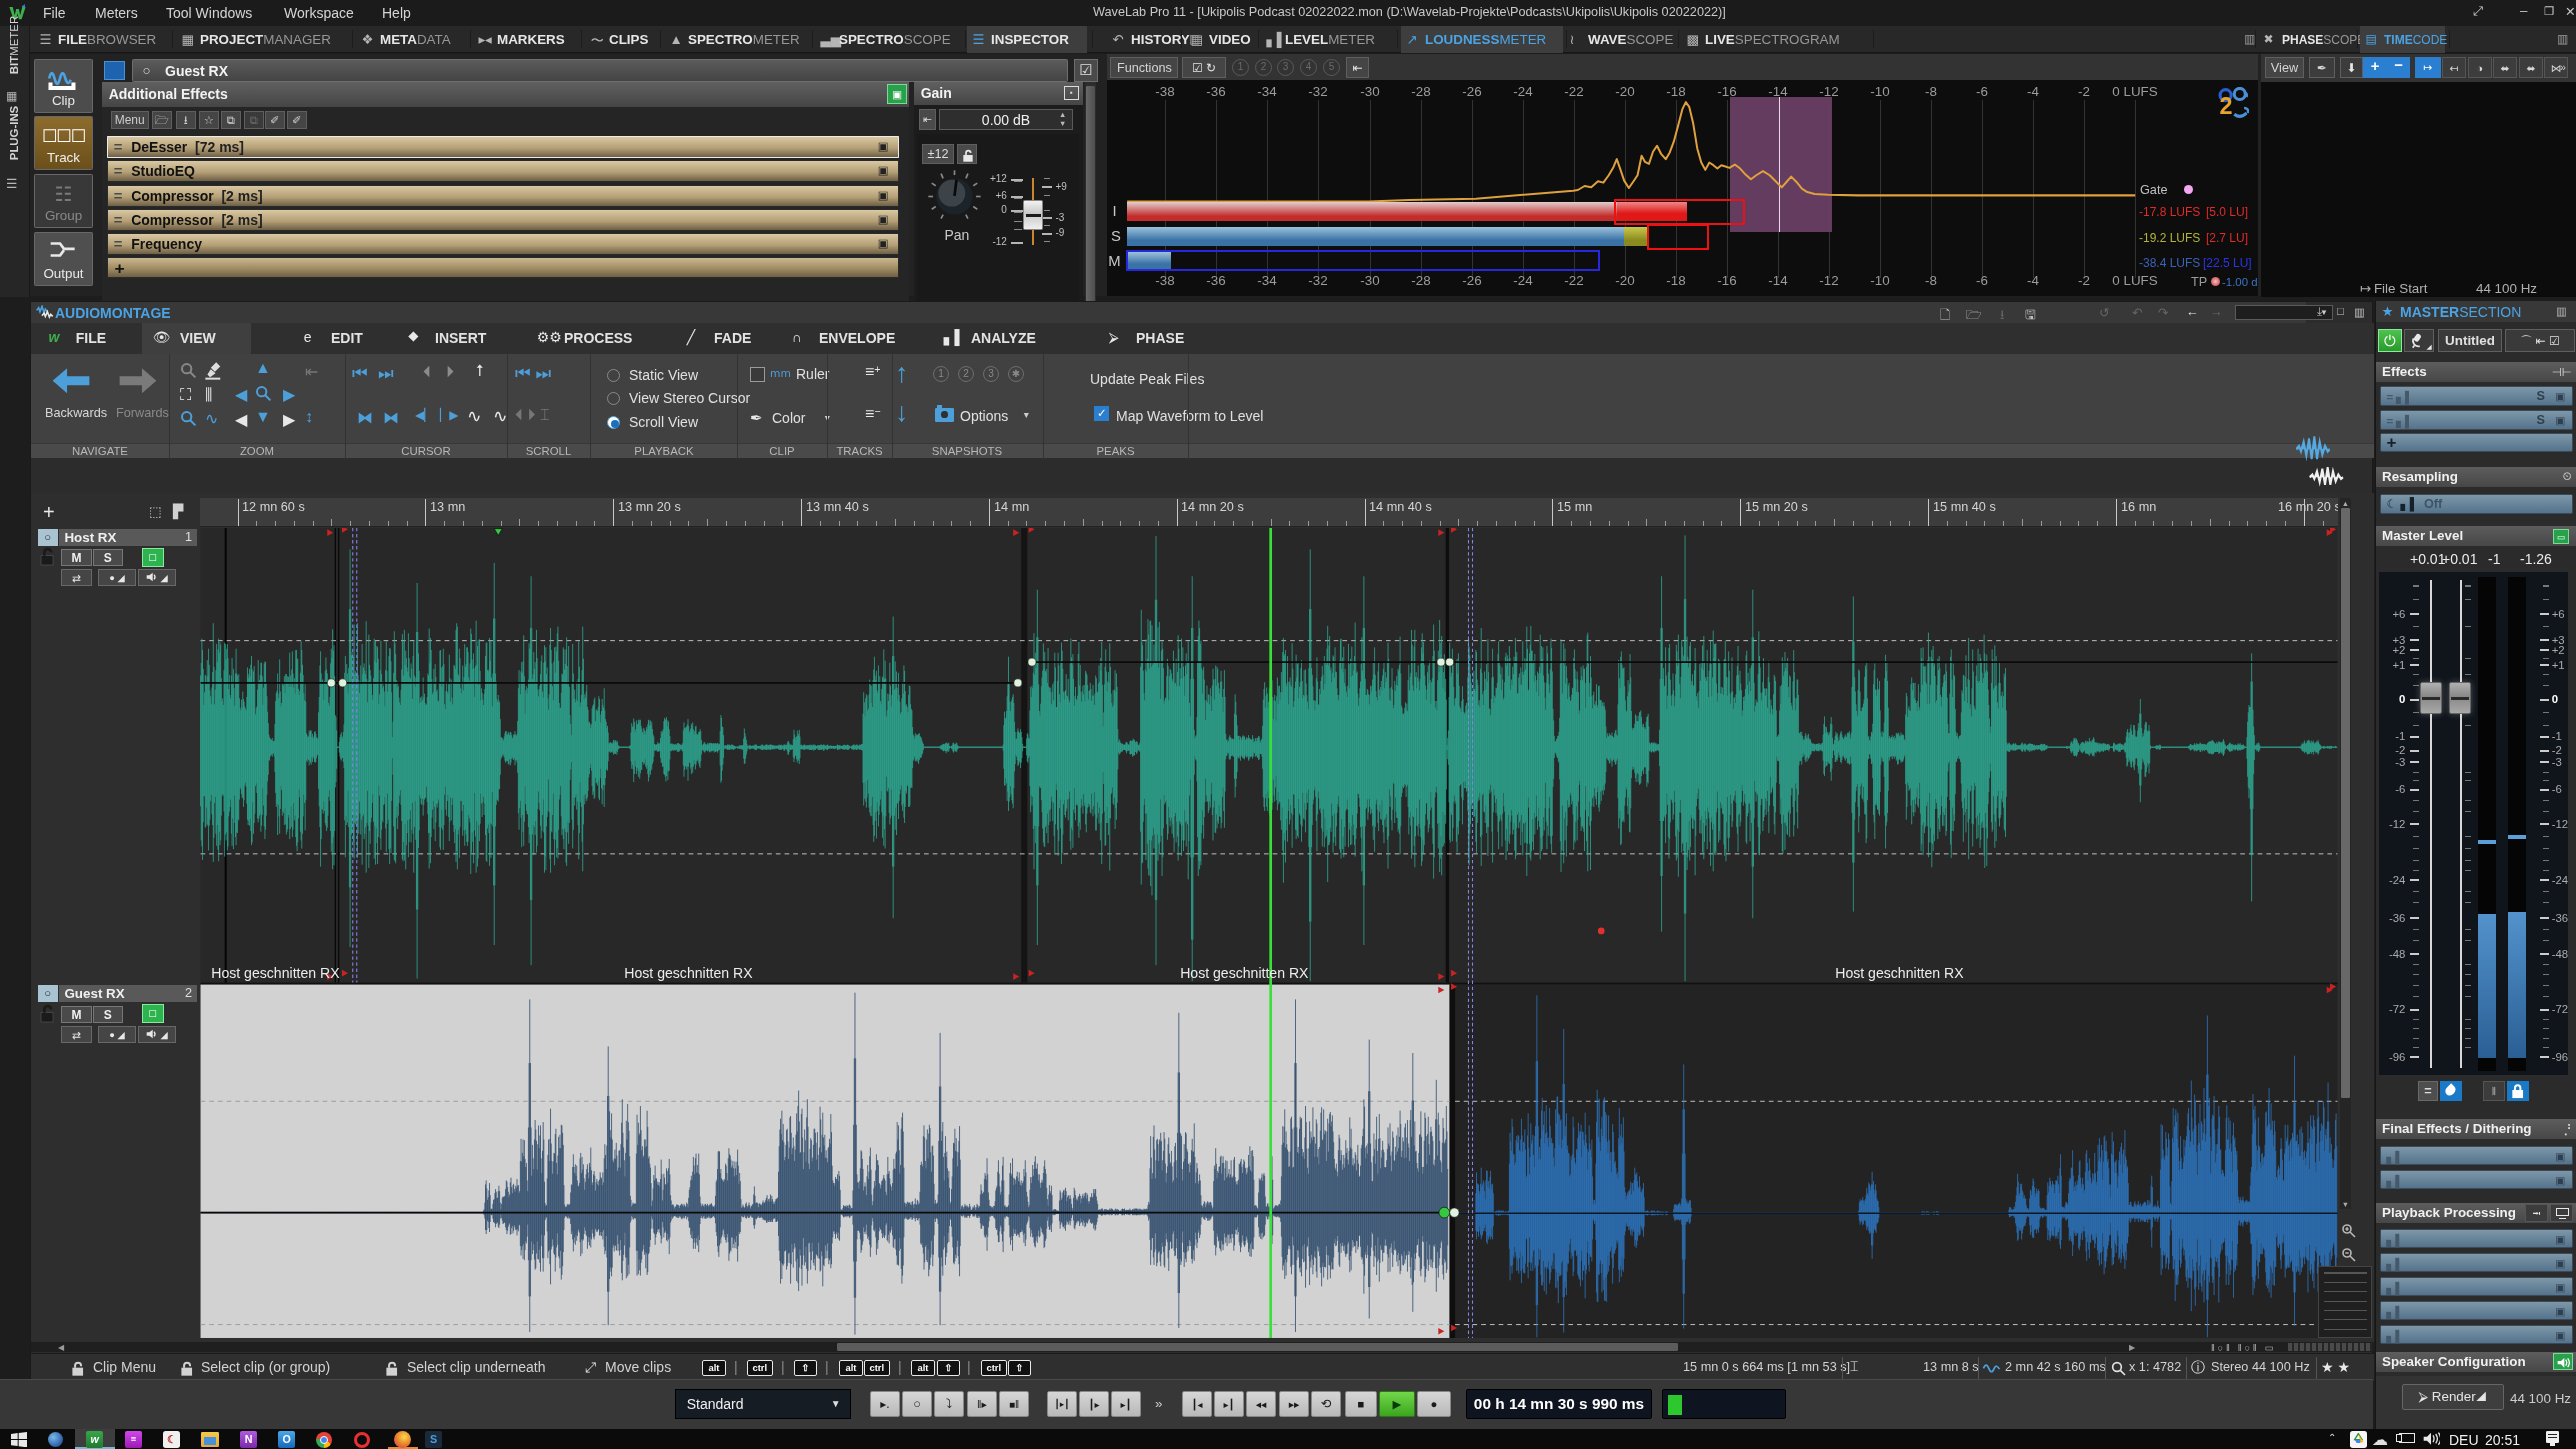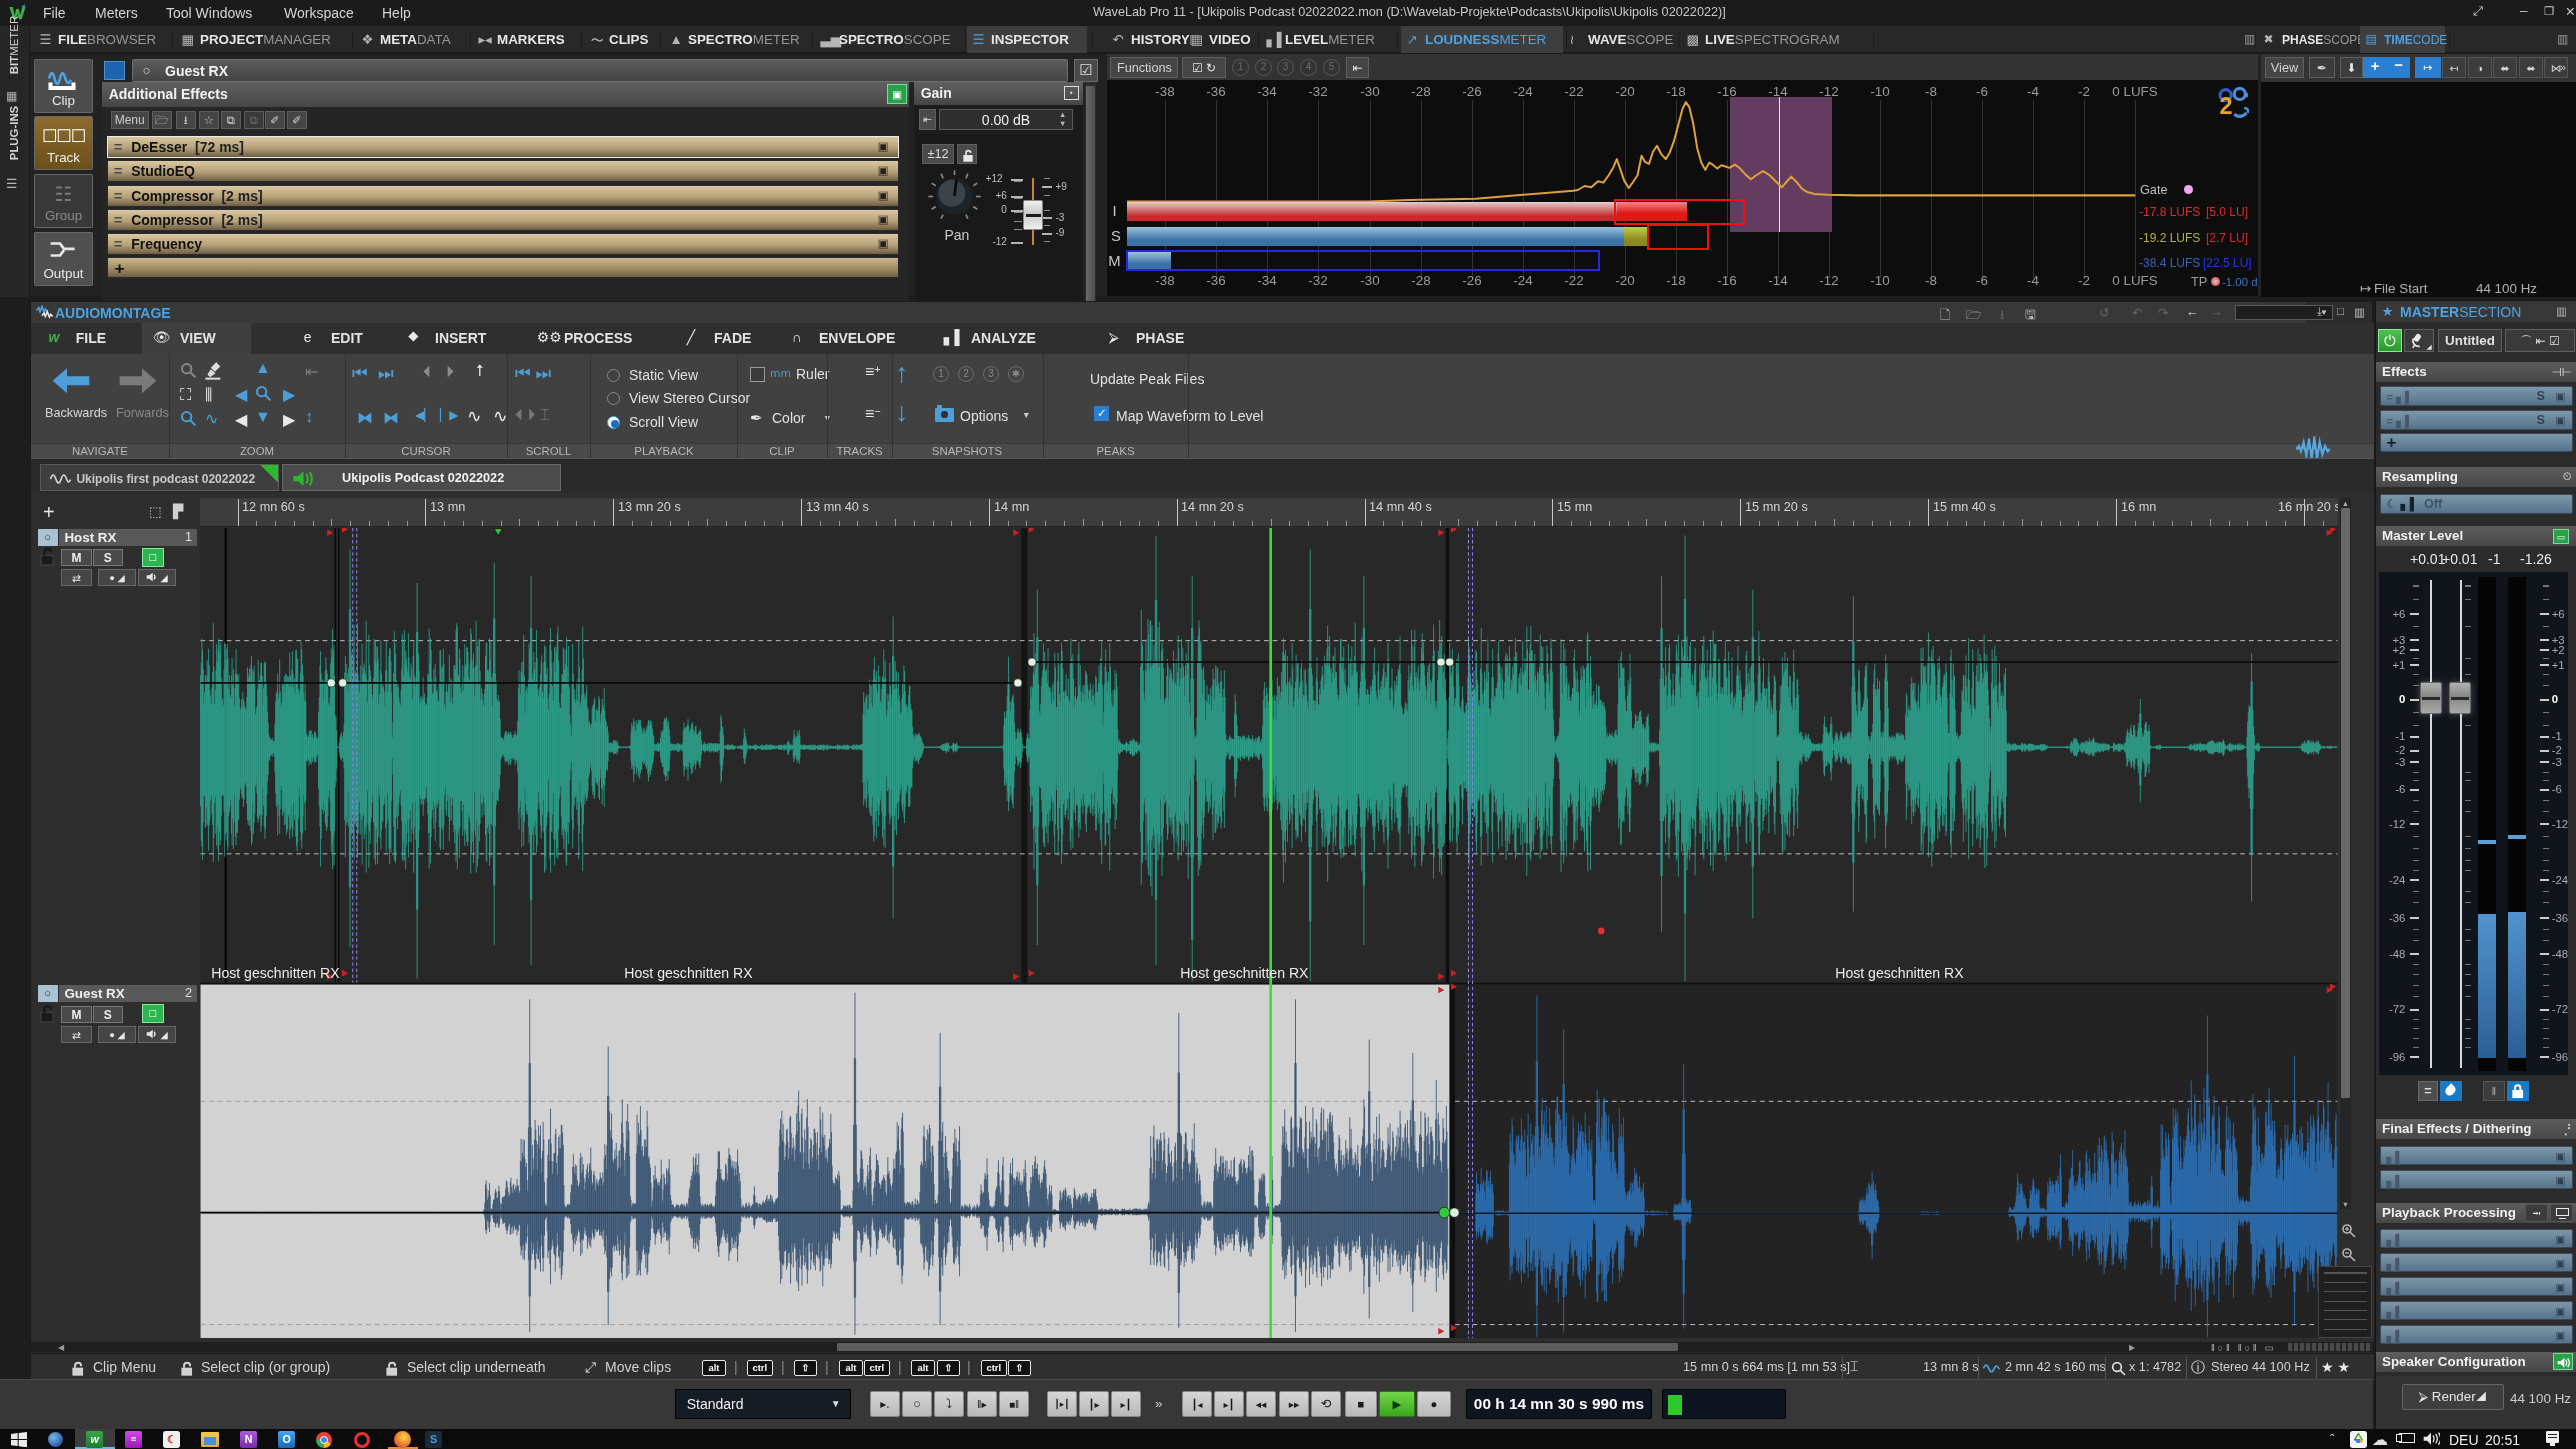--- a/index.html
+++ b/index.html
@@ -210,21 +210,21 @@
             <line x1="75" y1="60" x2="69" y2="56"></line>
   <line x1="21" y1="74" x2="24" y2="68"></line>
             <line x1="61" y1="74" x2="58" y2="68"></line>
           </g>
  <circle cx="41" cy="41" r="27" fill="#1d2429"></circle>
  <circle cx="37" cy="36" r="20" fill="#4a5258" opacity=".7"></circle>
  <line x1="44" y1="16" x2="41" y2="40" stroke="#0a0a0a" stroke-width="4"></line>
         </svg>
 <div class="ab" style="left:27px;top:93px;font-size:14px;color:#c9c9c9">Pan</div>
         <div class="ab" style="left:115px;top:44px;width:2px;height:67px;background:#c8862e"></div>
-        <div class="ab" style="left:64px;top:39px;width:25.5px;text-align:center;font-size:10px;color:#c0c0c0">+12</div>
+        <div class="ab" style="left:64px;top:39px;width:25.5px;text-align:right;font-size:10px;color:#c0c0c0">+12</div>
         <div class="ab" style="left:94px;top:45px;width:12px;height:2px;background:#b5b5b5"></div>
         <div class="ab" style="left:64px;top:56px;width:25.5px;text-align:right;font-size:10px;color:#c0c0c0">+6</div>
         <div class="ab" style="left:94px;top:62px;width:12px;height:2px;background:#b5b5b5"></div>
         <div class="ab" style="left:64px;top:70px;width:25.5px;text-align:right;font-size:10px;color:#c0c0c0">0</div>
         <div class="ab" style="left:94px;top:76px;width:12px;height:2px;background:#b5b5b5"></div>
         <div class="ab" style="left:64px;top:102px;width:25.5px;text-align:right;font-size:10px;color:#c0c0c0">-12</div>
         <div class="ab" style="left:94px;top:108px;width:12px;height:2px;background:#b5b5b5"></div>
         <div class="ab" style="left:97px;top:47px;width:7.4px;height:1.3px;background:#8a8a8a"></div>
         <div class="ab" style="left:97px;top:64px;width:7.4px;height:1.3px;background:#8a8a8a"></div>
         <div class="ab" style="left:97px;top:78px;width:7.4px;height:1.3px;background:#8a8a8a"></div>
@@ -539,36 +539,20 @@
       <div class="ab" style="left:796px;top:91px;width:65px;text-align:center;font-size:11.4px;color:#b8b8b8">TRACKS</div>
       <div class="ab" style="left:861px;top:0px;width:0.7px;height:105px;background:#333"></div>
       <div class="ab" style="left:861px;top:91px;width:150px;text-align:center;font-size:11.4px;color:#b8b8b8">SNAPSHOTS</div>
       <div class="ab" style="left:1012px;top:0px;width:0.7px;height:105px;background:#333"></div>
       <div class="ab" style="left:1012px;top:91px;width:145px;text-align:center;font-size:11.4px;color:#b8b8b8">PEAKS</div>
       <div class="ab" style="left:1157px;top:0px;width:0.7px;height:105px;background:#333"></div>
       <svg class="ab" style="left:2264px;top:78px" width="56" height="59" viewBox="0 0 84 88">
 <path d="M2 22 l4 -3 l3 5 l4 -9 l4 13 l4 -16 l4 19 l4 -21 l4 21 l4 -16 l4 12 l4 -8 l4 5 l3 -2" stroke="#55a8e0" stroke-width="3" fill="#55a8e0" transform="scale(1,1.6) translate(0,-6)"></path>
 <path d="M22 62 l4 -3 l3 5 l4 -9 l4 13 l4 -16 l4 19 l4 -21 l4 21 l4 -16 l4 12 l4 -8 l4 5 l3 -2" stroke="#f0f0f0" stroke-width="3" fill="#f0f0f0" transform="scale(1,1.25) translate(0,-8)"></path>
 </svg>
-    </div>
-    <div class="ab" style="left:0;top:156px;width:2343px;height:35px;background:#2a2a2a;border-top:1.3px solid #555">
-      <div class="ab" style="left:9.4px;top:5.4px;width:239px;height:27px;background:#3e3e3e;border:0.7px solid #5a5a5a">
-<svg class="ab" style="left:8px;top:5.4px" width="23" height="16" viewBox="0 0 34 24">
-          <path d="M2 12 Q6 0 10 12 Q14 24 18 12 Q22 0 26 12 Q29 20 32 13" stroke="#d8d8d8" stroke-width="2.5" fill="none"></path>
-        </svg>
-<span class="ab b" style="left:35px;top:6.7px;font-size:12px;color:#c9c9c9;white-space:nowrap">Ukipolis first podcast 02022022</span>
-<div class="ab" style="right:0;top:0;width:17.4px;height:17.4px;background:linear-gradient(225deg,#2db82d 50%,transparent 50%)"></div>
-      </div>
-      <div class="ab" style="left:251px;top:5.4px;width:279px;height:27px;background:#4b4b4b;border:0.7px solid #6a6a6a">
-<svg class="ab" style="left:9.4px;top:4.7px" width="23" height="17.4" viewBox="0 0 34 26">
-          <path d="M2 9 h7 l8 -7 v22 l-8 -7 h-7 z" fill="#2db82d"></path>
-          <path d="M21 6 q5 7 0 14 M26 3 q7 10 0 20" stroke="#2db82d" stroke-width="3" fill="none"></path>
-        </svg>
-<span class="ab b" style="left:59px;top:6px;font-size:12.7px;color:#f2f2f2;white-space:nowrap">Ukipolis Podcast 02022022</span>
-      </div>
     </div>
     <div class="ab" style="left:0;top:191px;width:2343px;height:859px;background:#2e2e2e">
       <div class="ab" style="left:0;top:0;width:168px;height:859px;background:#2e2e2e">
         <span class="ab" style="left:12px;top:8px;font-size:20px;color:#e8e8e8">+</span>
         <span class="ab" style="left:118px;top:10.7px;font-size:13.4px;color:#d0d0d0">⬚</span>
         <span class="ab" style="left:142px;top:10.7px;font-size:13.4px;color:#d0d0d0">▛</span>
         <div class="ab" style="left:6.7px;top:36px;width:20px;height:17.4px;background:#a9c3d2;text-align:center;line-height:16px;color:#222;font-size:11.4px">○</div>
         <div class="ab" style="left:28px;top:36px;width:138px;height:17.4px;background:#595959">
           <span class="ab b" style="left:5.4px;top:1.3px;font-size:13.4px;color:#f0f0f0">Host RX</span>
           <span class="ab" style="left:126px;top:1.3px;font-size:12.7px;color:#e0e0e0">1</span>

